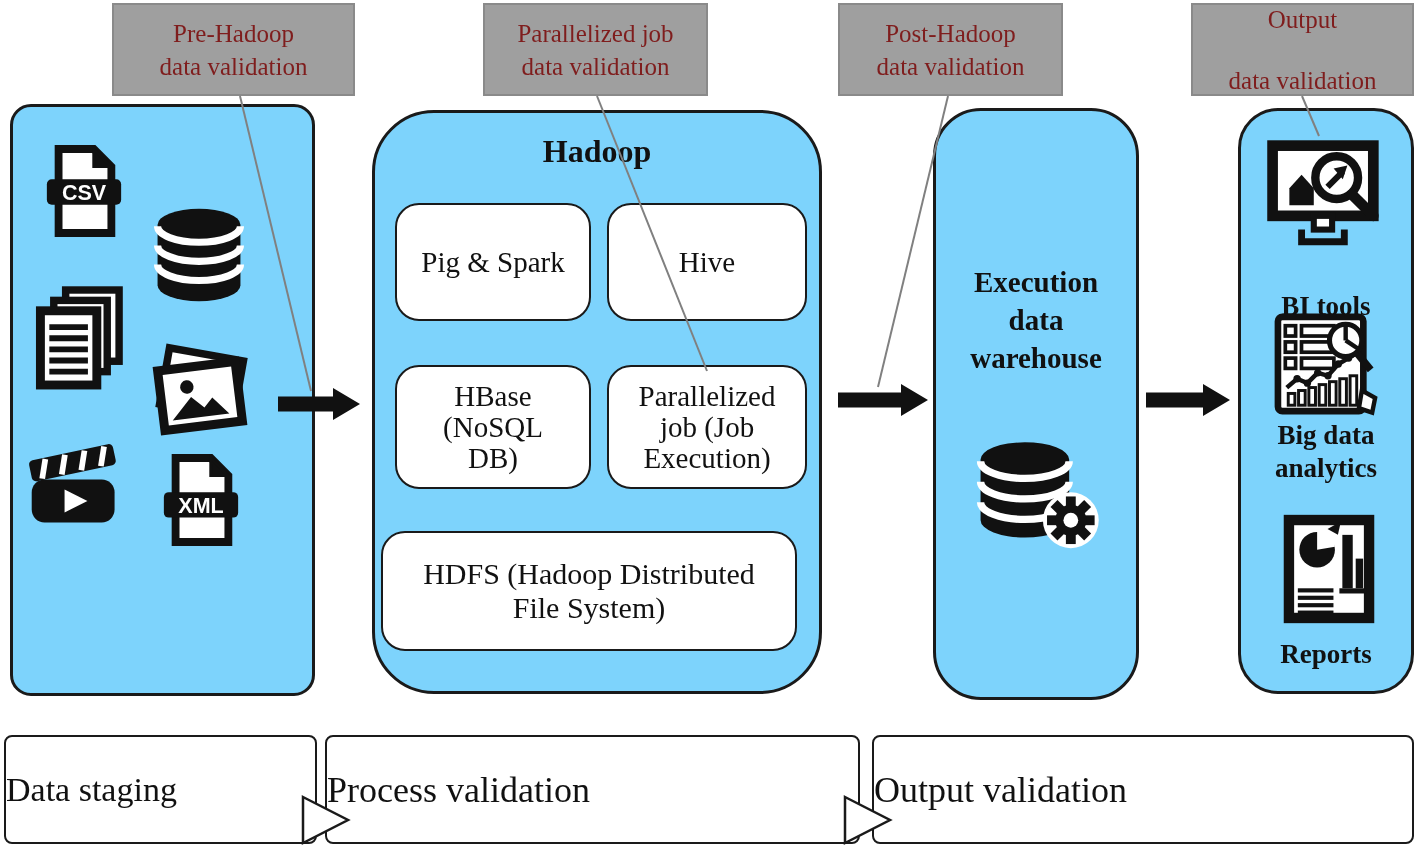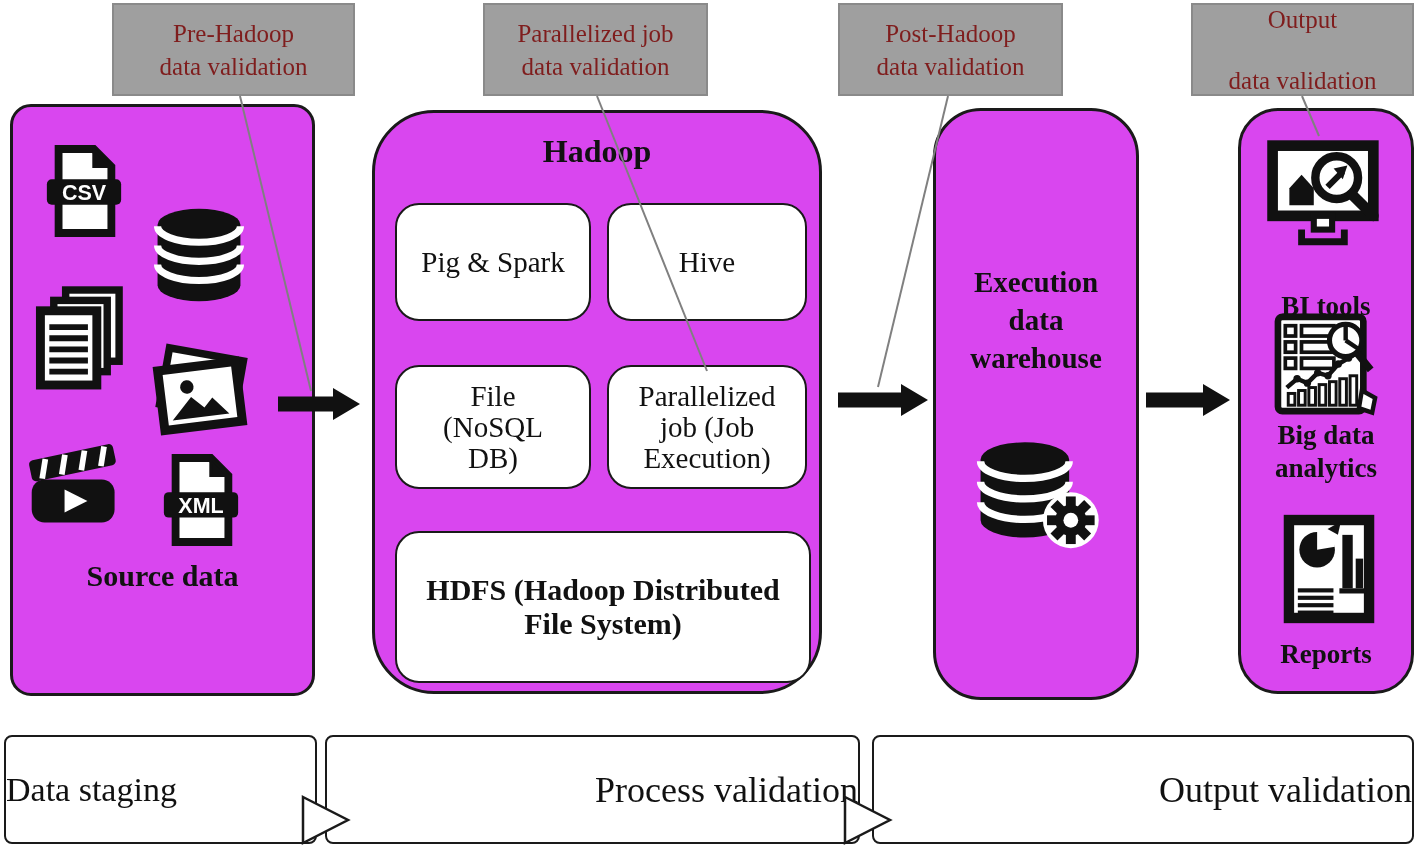--- a/index.html
+++ b/index.html
@@ -8,21 +8,21 @@
     font-family:"Liberation Serif", serif;color:#111;overflow:hidden;
   }
   
   .callout{
     position:absolute;top:3px;height:93px;background:#9f9f9f;border:2px solid #8a8a8a;
     box-sizing:border-box;color:#7f1d1d;display:flex;flex-direction:column;
     justify-content:center;align-items:center;font-size:25px;line-height:33px;z-index:2;
   }
   
   .col{
-    position:absolute;background:#d946ef;border:3px solid #1a1a1a;box-sizing:border-box;z-index:1;
+    position:absolute;background:#7dd3fc;border:3px solid #1a1a1a;box-sizing:border-box;z-index:1;
   }
   .col-source{left:10px;top:104px;width:305px;height:592px;border-radius:21px;}
   .col-hadoop{left:372px;top:110px;width:450px;height:584px;border-radius:62px;}
   .col-edw{left:933px;top:108px;width:206px;height:592px;border-radius:48px;}
   .col-out{left:1238px;top:108px;width:176px;height:586px;border-radius:40px;}
   .icon{position:absolute;}
   .icon svg{display:block;width:100%;height:100%;}
   .col-title{
     position:absolute;left:0;width:100%;text-align:center;font-weight:bold;font-size:30px;
   }
@@ -41,21 +41,21 @@
     position:absolute;left:0;width:100%;text-align:center;font-weight:bold;
     font-size:27px;line-height:33px;
   }
   
   .stage{
     position:absolute;top:735px;height:109px;background:#fff;border:2.5px solid #1a1a1a;
     border-radius:8px;box-sizing:border-box;display:flex;flex-direction:column;
     justify-content:center;font-size:36px;
   }
   .stage-left{align-items:flex-start;font-size:34px;line-height:38px;}
-  .stage-center{align-items:flex-end;text-align:center;}
+  .stage-center{align-items:flex-start;text-align:center;}
   
   .overlay{position:absolute;left:0;top:0;width:1418px;height:848px;z-index:10;pointer-events:none;}
 </style>
 </head>
 <body>
 
 <div class="canvas">
 
   <div class="callout" style="left:112px;width:243px;">
     <div>Pre-Hadoop</div>
@@ -127,42 +127,41 @@
       </svg>
     </div>
     <div class="icon" style="left:145px;top:345px;width:86px;height:96px;">
       <svg viewBox="0 0 88 96">
         <path d="M18 5 H54 L72 23 V91 H18 Z" fill="#fff" stroke="#111" stroke-width="8"></path>
         <path d="M54 5 V23 H72 Z" fill="#111" stroke="#111" stroke-width="3"></path>
         <rect x="6" y="40" width="76" height="26" rx="5" fill="#111"></rect>
         <text x="44" y="61" text-anchor="middle" font-size="22" font-weight="bold" font-family="Liberation Sans, sans-serif" fill="#fff">XML</text>
       </svg>
     </div>
-    <div class="col-title" style="top:452px;">Source data</div>
   </div>
 
   <div class="col col-hadoop">
     <div class="col-title" style="top:20px;font-size:32px;">Hadoop</div>
     <div class="hbox" style="left:20px;top:90px;width:196px;height:118px;">
       <div>Pig &amp; Spark</div>
     </div>
     <div class="hbox" style="left:232px;top:90px;width:200px;height:118px;">
       <div>Hive</div>
     </div>
     <div class="hbox" style="left:20px;top:252px;width:196px;height:124px;">
-      <div>File</div>
+      <div>HBase</div>
       <div>(NoSQL</div>
       <div>DB)</div>
     </div>
     <div class="hbox" style="left:232px;top:252px;width:200px;height:124px;">
       <div>Parallelized</div>
       <div>job (Job</div>
       <div>Execution)</div>
     </div>
-    <div class="hbox hdfs" style="left:20px;top:418px;width:416px;height:152px;font-weight:bold;">
+    <div class="hbox hdfs" style="left:6px;top:418px;width:416px;height:120px;">
       <div>HDFS (Hadoop Distributed</div>
       <div>File System)</div>
     </div>
   </div>
 
   <div class="col col-edw">
     <div class="edw-title">
       <div>Execution</div>
       <div>data</div>
       <div>warehouse</div>

